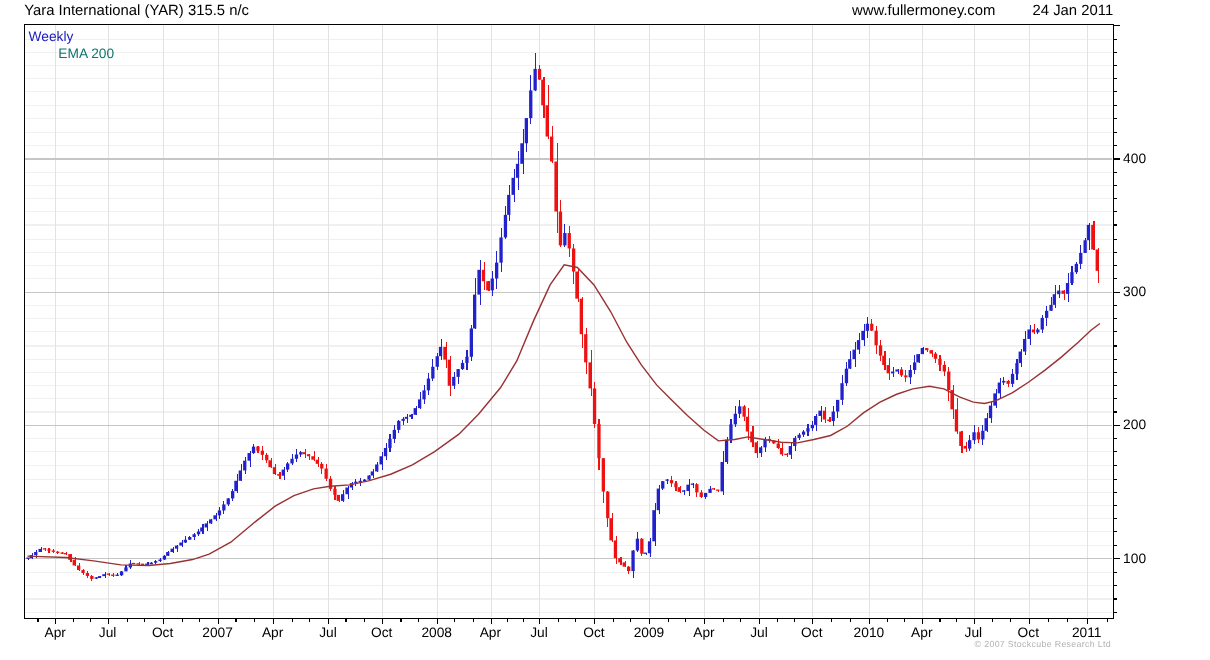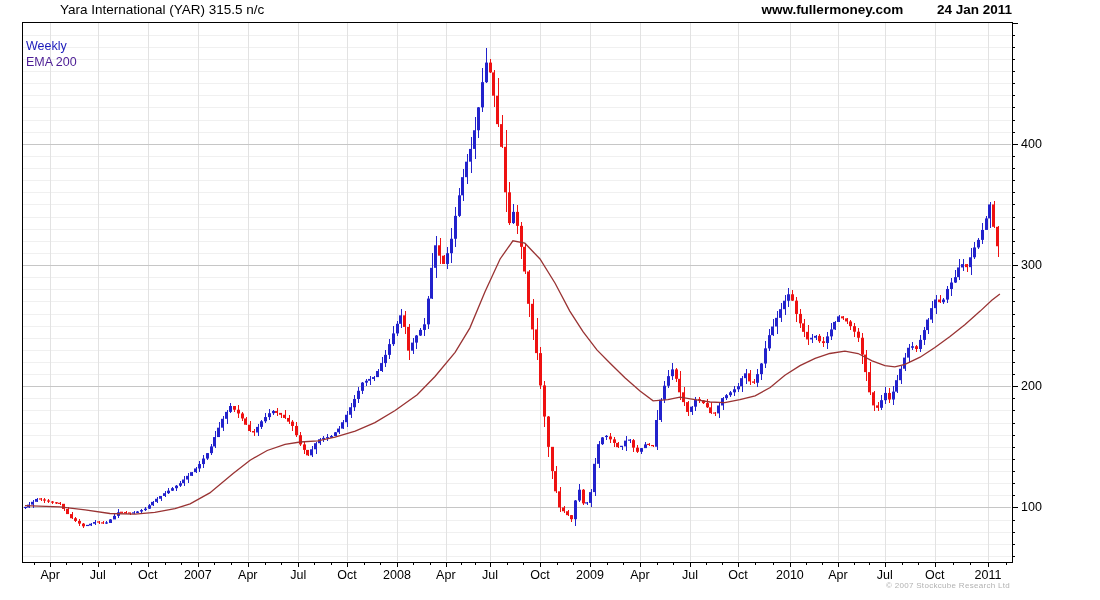--- a/index.html
+++ b/index.html
@@ -1,24 +1,24 @@
 <!DOCTYPE html>
 <html><head>
 <meta charset="utf-8">
 <style>
   html,body{margin:0;padding:0;background:#ffffff;}
   .page{position:relative;width:1100px;height:600px;background:#fff;
         font-family:"Liberation Sans", sans-serif;overflow:hidden;}
-  .hdr-title{position:absolute;left:22px;top:2px;font-size:13.5px;color:#000;white-space:nowrap;margin-left:38px;}
-  .hdr-right{position:absolute;top:2px;right:88px;font-size:13.5px;color:#000;white-space:nowrap;font-weight:bold;}
+  .hdr-title{position:absolute;left:22px;top:2px;font-size:13.5px;color:#000;white-space:nowrap;}
+  .hdr-right{position:absolute;top:2px;right:88px;font-size:13.5px;color:#000;white-space:nowrap;}
   .hdr-right span{display:inline-block;}
   .hdr-site{margin-right:30px;}
-  .legend{position:absolute;left:26px;top:38px;font-size:12.5px;line-height:16px;}
+  .legend{position:absolute;left:26px;top:25px;font-size:12.5px;line-height:16px;}
   .legend .lg-weekly{color:#1a1abb;}
-  .legend .lg-ema{color:#4c1d95;}
+  .legend .lg-ema{color:#0f766e;margin-left:27px;}
   .copyright{position:absolute;right:90px;top:581px;font-size:8px;color:#b2b2b2;letter-spacing:.3px;}
   svg{position:absolute;left:0;top:0;}
   text{font-family:"Liberation Sans", sans-serif;}
 </style>
 </head>
 <body>
 
 <div class="page">
   <div class="hdr-title">Yara International (YAR) 315.5 n/c</div>
   <div class="hdr-right">

